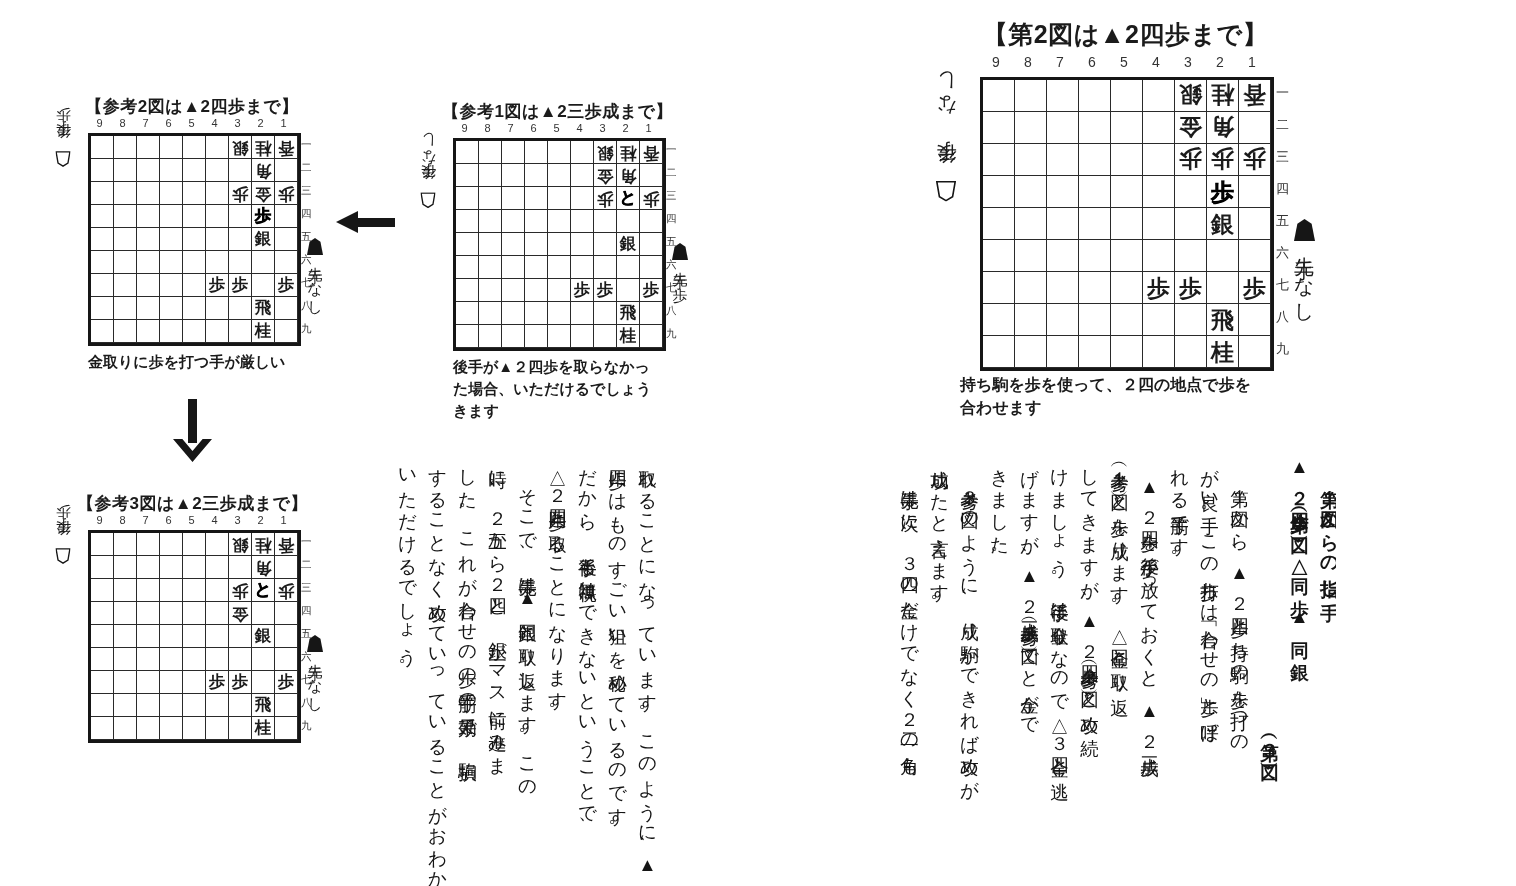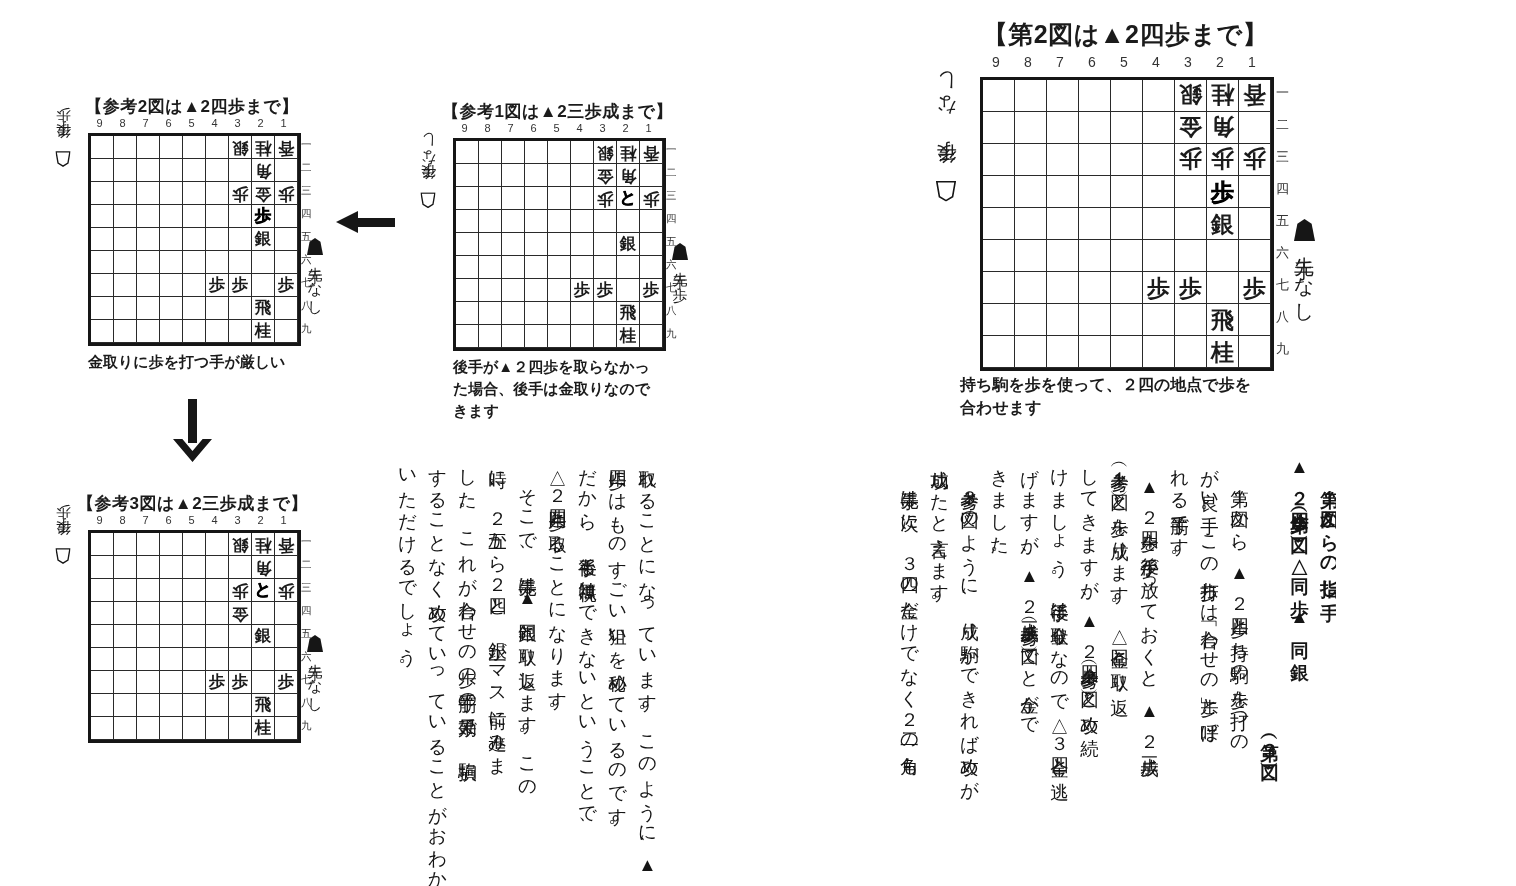--- a/index.html
+++ b/index.html
@@ -514,21 +514,21 @@
         <span>六</span>
         <span>七</span>
         <span>八</span>
         <span>九</span>
       </div>
     <div class="vstrip gote gstrip"><span class="gmark"><svg width="15" height="16" viewBox="0 0 20 21">
             <polygon points="10,1 16.6,5 19.2,20 0.8,20 3.4,5" fill="#fff" stroke="#161616" stroke-width="1.8"></polygon>
           </svg></span><span>後手</span><span class="vgap g12"></span><span>なし</span></div>
     <div class="vstrip sstrip"><span class="smark"></span><span>先手</span><span class="vgap g12"></span><span>歩</span></div>
     <div class="board-caption">後手が▲２四歩を取らなかっ
-た場合、後手は金取りなので
+た場合、いただけるでしょう
 きます</div>
   </div>
 
   <div class="board-block small" style="left:55px;top:490px;">
     <div class="board-title">【参考3図は▲2三歩成まで】</div>
     <div class="file-row">
         <span>9</span>
         <span>8</span>
         <span>7</span>
         <span>6</span>

